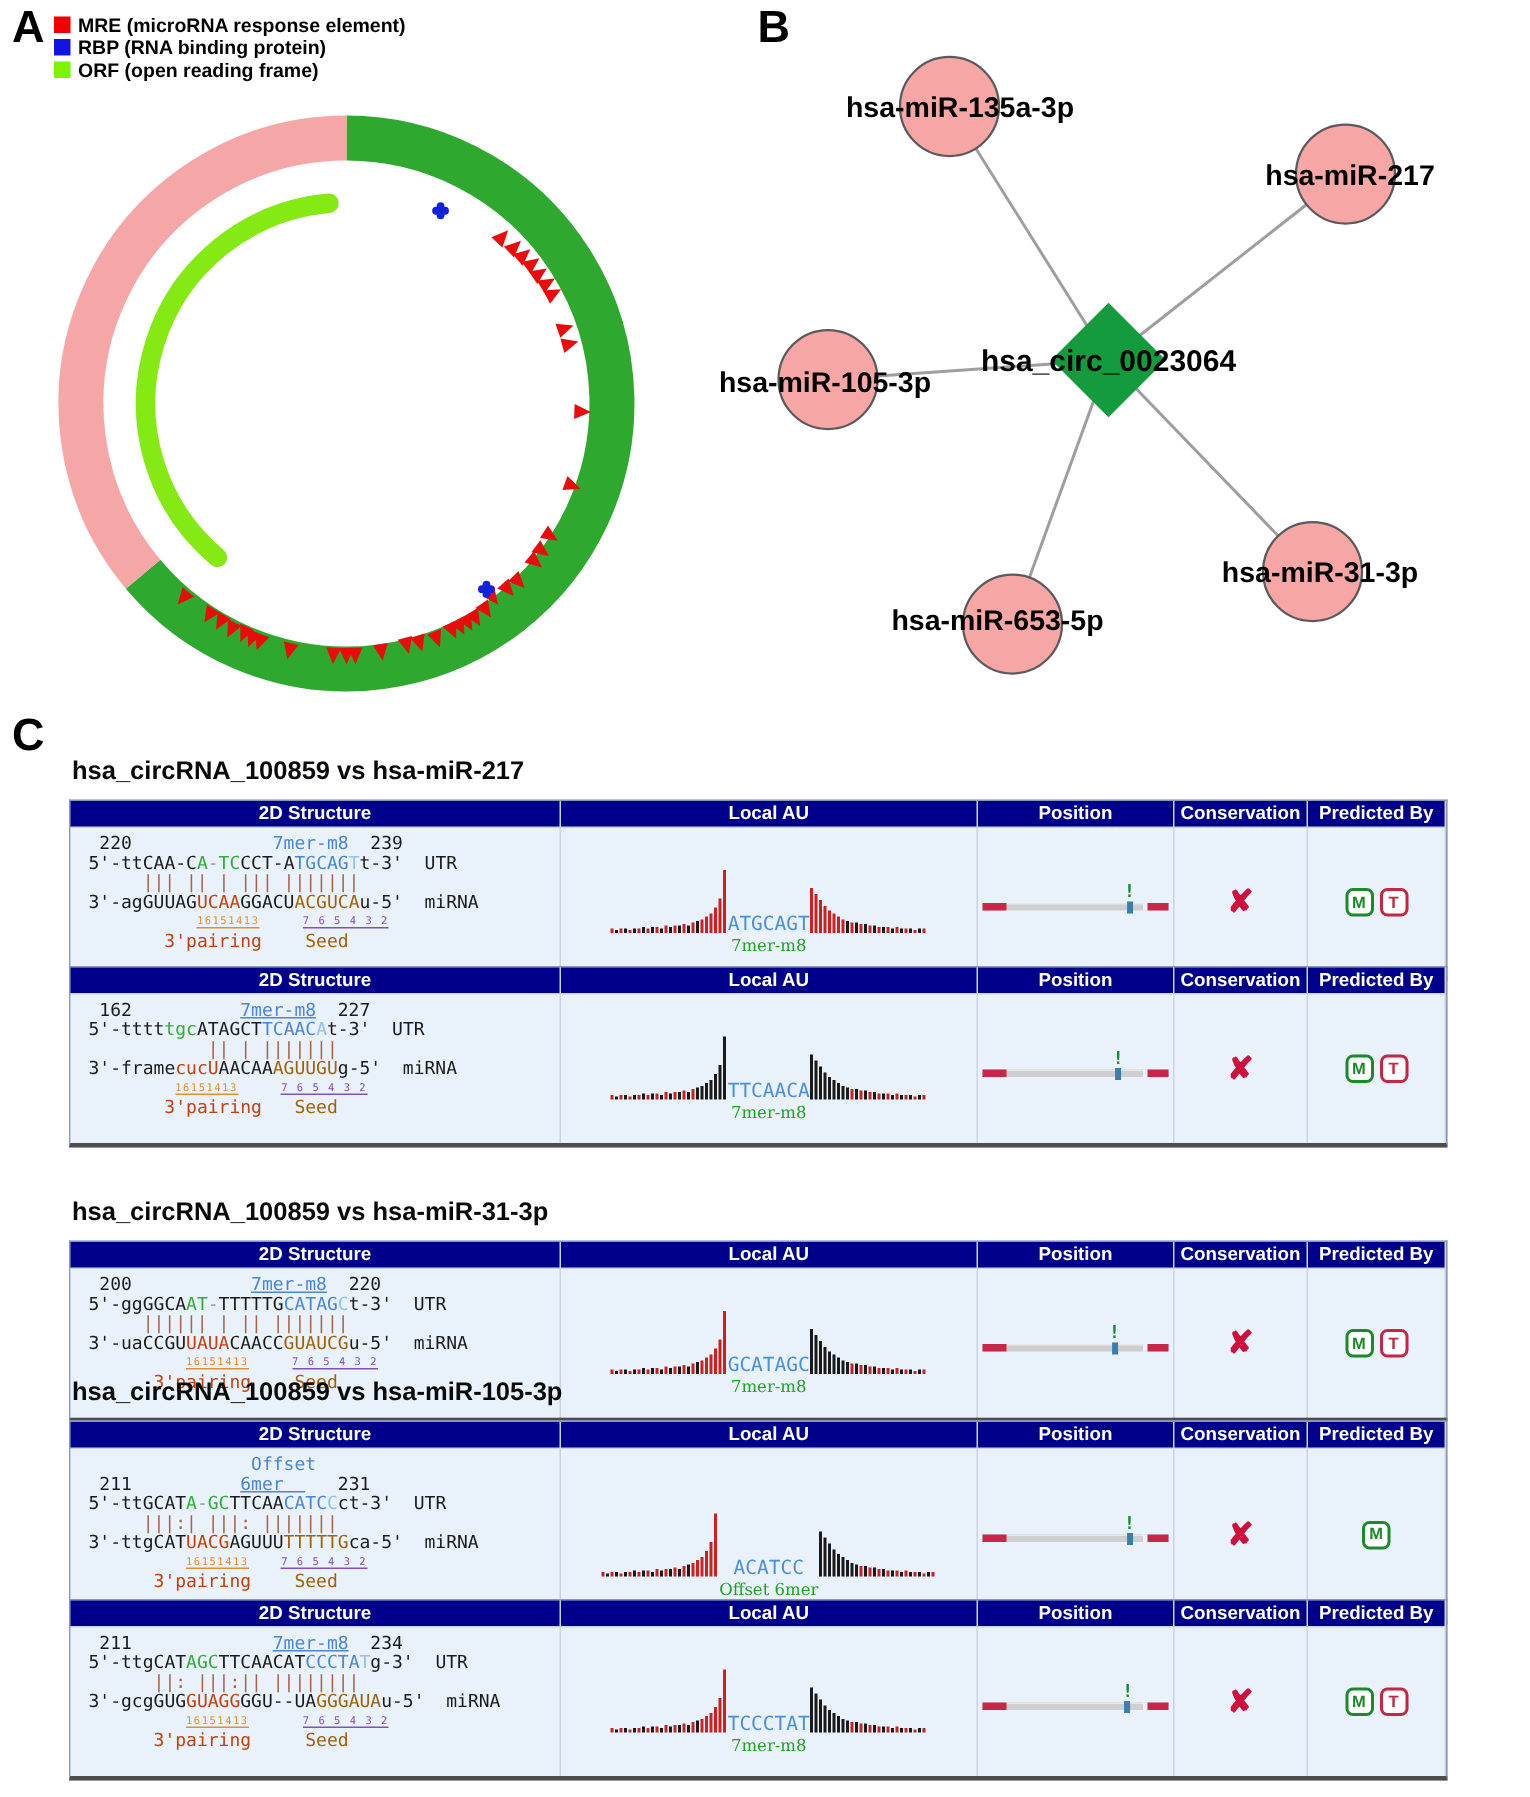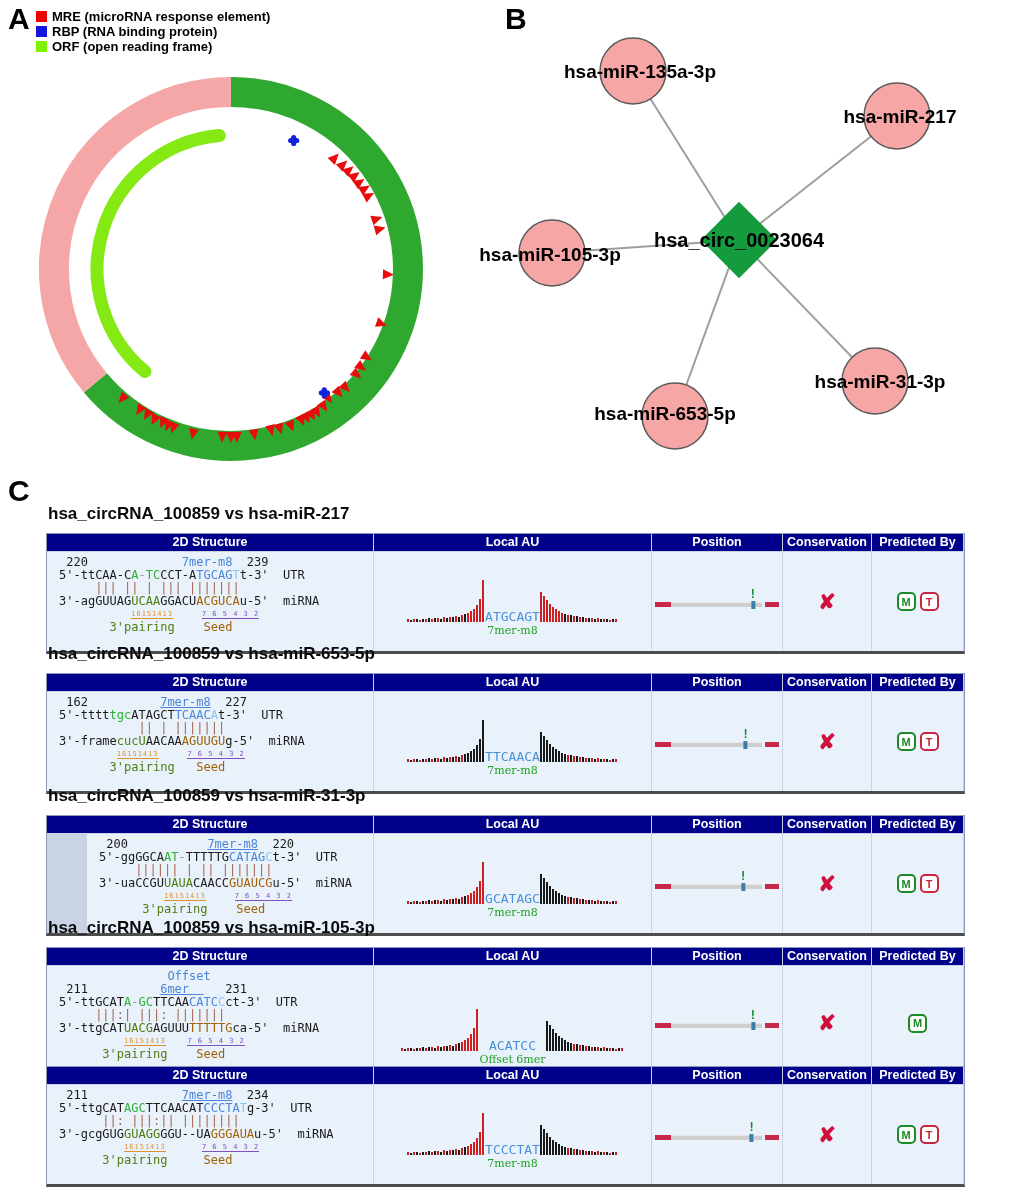--- a/index.html
+++ b/index.html
@@ -23,21 +23,21 @@
   .ctable{display:grid;grid-template-columns:326px 277px 130px 88px 91px;gap:1px;
           background:#c9d3e4;border:1px solid #8a97b8;border-bottom:3px solid #4d4d4d;width:917px;}
   .hc{background:#00008b;color:#fff;font-size:12.5px;font-weight:bold;text-align:center;
       padding:1px 0 2px 0;white-space:nowrap;}
   .bc{background:#e9f1fb;}
   .structcell{padding:4px 0 0 12px;}
   .seqline{font-family:"DejaVu Sans Mono",monospace;font-size:12px;line-height:13px;
            white-space:pre;height:13px;}
   .seqline span{white-space:pre;}
   .c-k{color:#1a1a1a}.c-g{color:#2eb034}.c-b{color:#4a86d8}.c-lb{color:#8fc3ea}
-  .c-o{color:#4d7c0f}.c-p{color:#a16207}.c-gy{color:#9a9a9a}.c-bar{color:#a5634a}
+  .c-o{color:#c2410c}.c-p{color:#a16207}.c-gy{color:#9a9a9a}.c-bar{color:#a5634a}
   .c-bu{color:#4a86d8;text-decoration:underline;}
   .c-sp{color:transparent}
   .c-to,.c-tp{font-size:7px;letter-spacing:1px;display:inline-block;
               border-bottom:1px solid currentColor;position:relative;top:-2px;line-height:8px;}
   .c-to{color:#e0912f}.c-tp{color:#8050c0}
   .aucell{display:flex;align-items:flex-end;justify-content:center;padding-bottom:14px;}
   .aubars{font-size:0;margin-bottom:15px;}
   .aubars i{display:inline-block;width:2px;margin-right:1px;}
   .aucenter{text-align:center;}
   .auseq{font-family:"DejaVu Sans Mono",monospace;font-size:13px;color:#4a90d9;line-height:14px;}
@@ -204,21 +204,20 @@
           <div class="bc conscell" style="min-height: 85px;">
             <div class="consx">✘</div>
           </div>
           <div class="bc predcell" style="min-height: 85px;">
             <div class="mt m">M</div>
             <div class="mt t">T</div>
           </div>
         </div>
       </div>
       <div class="cblock" style="top: 170px;">
-        <div class="ctitle">hsa_circRNA_100859 vs hsa-miR-653-5p</div>
         <div class="ctable">
           <div class="hc">2D Structure</div>
           <div class="hc">Local AU</div>
           <div class="hc">Position</div>
           <div class="hc">Conservation</div>
           <div class="hc">Predicted By</div>
           <div class="bc structcell" style="min-height: 85px;">
             <div class="seqline"><span class="c-k"> 162</span><span class="c-sp">          </span><span class="c-bu">7mer-m8</span><span class="c-sp">  </span><span class="c-k">227</span></div>
             <div class="seqline"><span class="c-k">5'-</span><span class="c-k">tttt</span><span class="c-g">tgc</span><span class="c-k">ATAGCT</span><span class="c-b">TCAAC</span><span class="c-lb">A</span><span class="c-k">t</span><span class="c-k">-3'  </span><span class="c-k">UTR</span></div>
             <div class="seqline"><span class="c-sp">           </span><span class="c-bar">|| | |||||||</span></div>
@@ -247,29 +246,29 @@
           </div>
           <div class="bc conscell" style="min-height: 85px;">
             <div class="consx">✘</div>
           </div>
           <div class="bc predcell" style="min-height: 85px;">
             <div class="mt m">M</div>
             <div class="mt t">T</div>
           </div>
         </div>
       </div>
-      <div class="cblock" style="top: 312px;">
+      <div class="cblock" style="top: 324px;">
         <div class="ctitle">hsa_circRNA_100859 vs hsa-miR-31-3p</div>
         <div class="ctable">
           <div class="hc">2D Structure</div>
           <div class="hc">Local AU</div>
           <div class="hc">Position</div>
           <div class="hc">Conservation</div>
           <div class="hc">Predicted By</div>
-          <div class="bc structcell" style="min-height: 85px; margin-left: 40px;">
+          <div class="bc structcell" style="min-height: 85px;">
             <div class="seqline"><span class="c-k"> 200</span><span class="c-sp">           </span><span class="c-bu">7mer-m8</span><span class="c-sp">  </span><span class="c-k">220</span></div>
             <div class="seqline"><span class="c-k">5'-</span><span class="c-k">ggGGCA</span><span class="c-g">AT</span><span class="c-gy">-</span><span class="c-k">TTTTTG</span><span class="c-b">CATAG</span><span class="c-lb">C</span><span class="c-k">t</span><span class="c-k">-3'  </span><span class="c-k">UTR</span></div>
             <div class="seqline"><span class="c-sp">     </span><span class="c-bar">|||||| | || |||||||</span></div>
             <div class="seqline"><span class="c-k">3'-</span><span class="c-k">uaCCGU</span><span class="c-o">UAUA</span><span class="c-k">CAACC</span><span class="c-p">GUAUCG</span><span class="c-k">u</span><span class="c-k">-5'  </span><span class="c-k">miRNA</span></div>
             <div class="seqline"><span class="c-sp">         </span><span class="c-to">16151413</span><span class="c-sp">    </span><span class="c-tp">7 6 5 4 3 2</span></div>
             <div class="seqline"><span class="c-sp">      </span><span class="c-o">3'pairing</span><span class="c-sp">    </span><span class="c-p">Seed</span></div>
           </div>
           <div class="bc aucell" style="min-height: 85px;">
             <div class="aubars"><i style="height: 3px; background: rgb(198, 34, 34);"></i><i style="height: 2px; background: rgb(26, 26, 26);"></i><i style="height: 3px; background: rgb(198, 34, 34);"></i><i style="height: 3px; background: rgb(26, 26, 26);"></i><i style="height: 2px; background: rgb(198, 34, 34);"></i><i style="height: 3px; background: rgb(26, 26, 26);"></i><i style="height: 3px; background: rgb(198, 34, 34);"></i><i style="height: 4px; background: rgb(26, 26, 26);"></i><i style="height: 3px; background: rgb(198, 34, 34);"></i><i style="height: 4px; background: rgb(26, 26, 26);"></i><i style="height: 4px; background: rgb(198, 34, 34);"></i><i style="height: 3px; background: rgb(26, 26, 26);"></i><i style="height: 5px; background: rgb(198, 34, 34);"></i><i style="height: 4px; background: rgb(26, 26, 26);"></i><i style="height: 5px; background: rgb(198, 34, 34);"></i><i style="height: 5px; background: rgb(26, 26, 26);"></i><i style="height: 6px; background: rgb(198, 34, 34);"></i><i style="height: 5px; background: rgb(26, 26, 26);"></i><i style="height: 7px; background: rgb(198, 34, 34);"></i><i style="height: 8px; background: rgb(26, 26, 26);"></i><i style="height: 9px; background: rgb(208, 31, 31);"></i><i style="height: 11px; background: rgb(208, 31, 31);"></i><i style="height: 13px; background: rgb(208, 31, 31);"></i><i style="height: 17px; background: rgb(208, 31, 31);"></i><i style="height: 23px; background: rgb(208, 31, 31);"></i><i style="height: 42px; background: rgb(208, 31, 31);"></i></div>
             <div class="aucenter">

